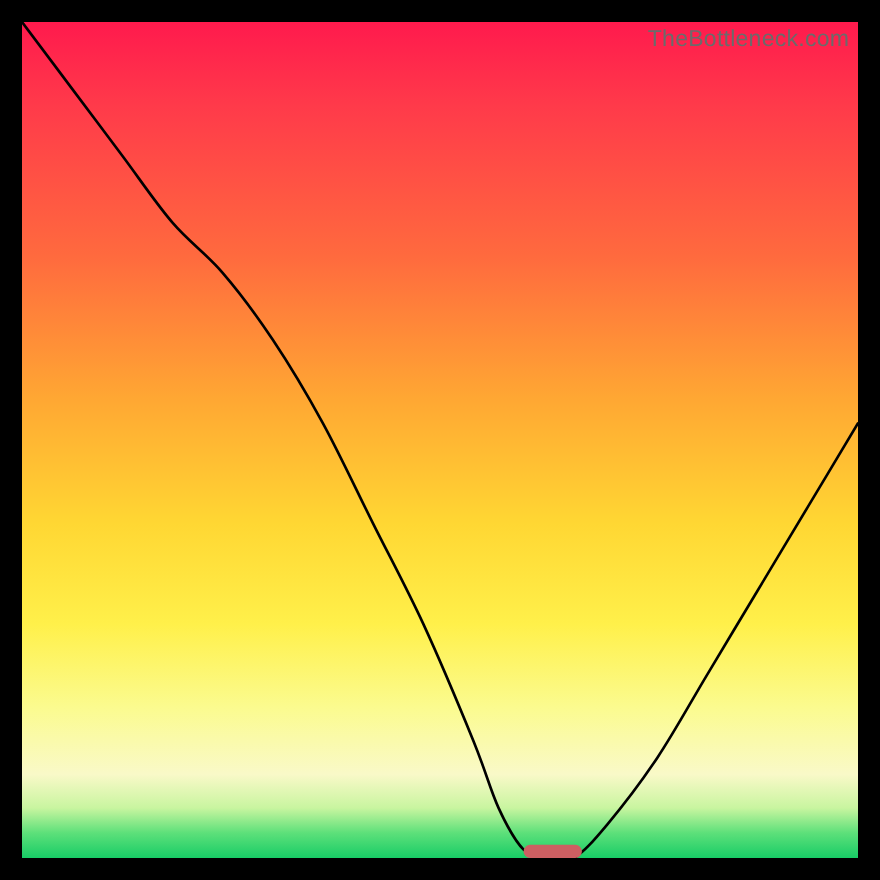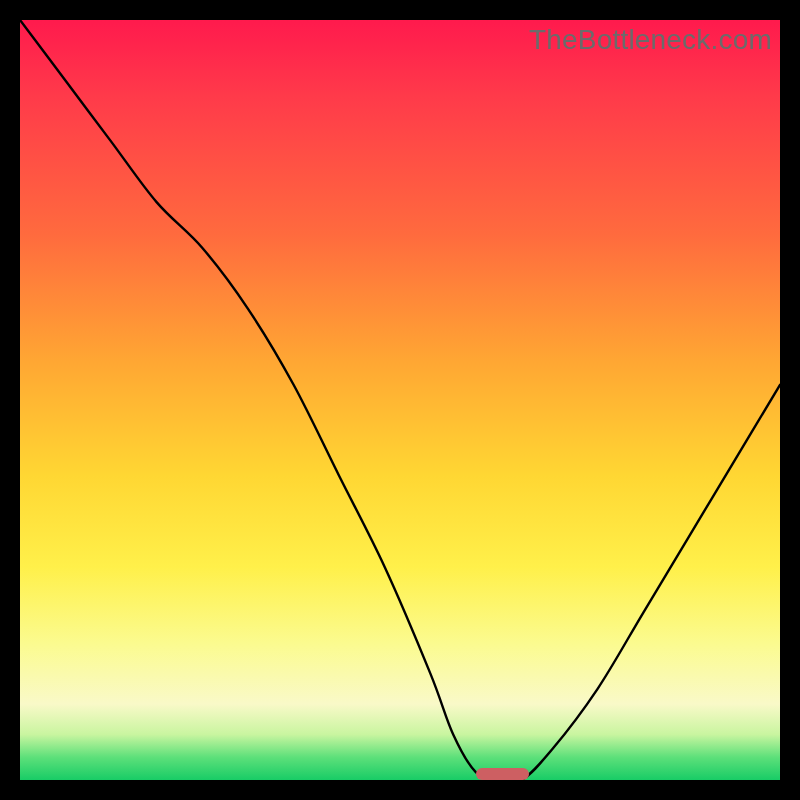--- a/index.html
+++ b/index.html
@@ -37,21 +37,21 @@
       #c9f5a0 94%,
       #5de07a 97%,
       #18cc66 100%
     );
   }
   .watermark {
     position: absolute;
     top: 4px;
     right: 8px;
     color: #6b6b6b;
-    font-size: 28px;
+    font-size: 21px;
     font-weight: 500;
     letter-spacing: 0.2px;
     z-index: 5;
     user-select: none;
   }
   svg.curve {
     position: absolute;
     left: 0;
     top: 0;
     width: 760px;

